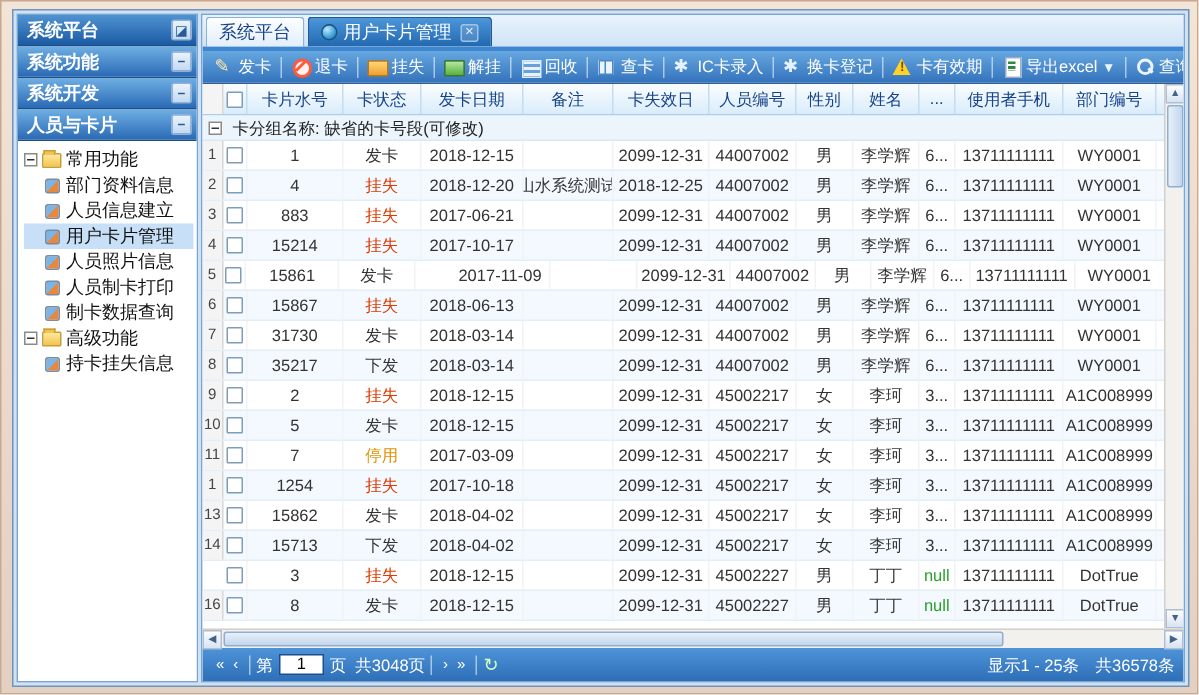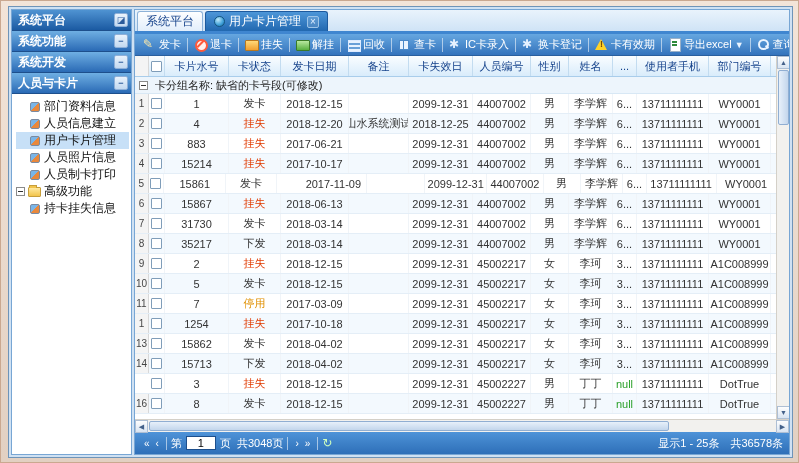--- a/index.html
+++ b/index.html
@@ -117,39 +117,48 @@
             <div class="spacer"></div>
             <div class="acc-btn">−</div>
           </div>
           <div class="acc-header">
             <div style="display: inline;">人员与卡片</div>
             <div class="spacer"></div>
             <div class="acc-btn">−</div>
           </div>
         </div>
       <div class="tree" id="tree">
+          <div class="tree-row">
+            <div class="expand-box"></div>
+            <div class="folder-icon"></div>
+            <div>常用功能</div>
+          </div>
           <div class="tree-row child">
             <div class="leaf-icon"></div>
             <div>部门资料信息</div>
           </div>
           <div class="tree-row child">
             <div class="leaf-icon"></div>
             <div>人员信息建立</div>
           </div>
           <div class="tree-row child selected">
             <div class="leaf-icon"></div>
             <div>用户卡片管理</div>
           </div>
           <div class="tree-row child">
             <div class="leaf-icon"></div>
             <div>人员照片信息</div>
           </div>
           <div class="tree-row child">
             <div class="leaf-icon"></div>
             <div>人员制卡打印</div>
+          </div>
+          <div class="tree-row child">
+            <div class="leaf-icon"></div>
+            <div>制卡数据查询</div>
           </div>
           <div class="tree-row">
             <div class="expand-box"></div>
             <div class="folder-icon"></div>
             <div>高级功能</div>
           </div>
           <div class="tree-row child">
             <div class="leaf-icon"></div>
             <div>持卡挂失信息</div>
           </div>

